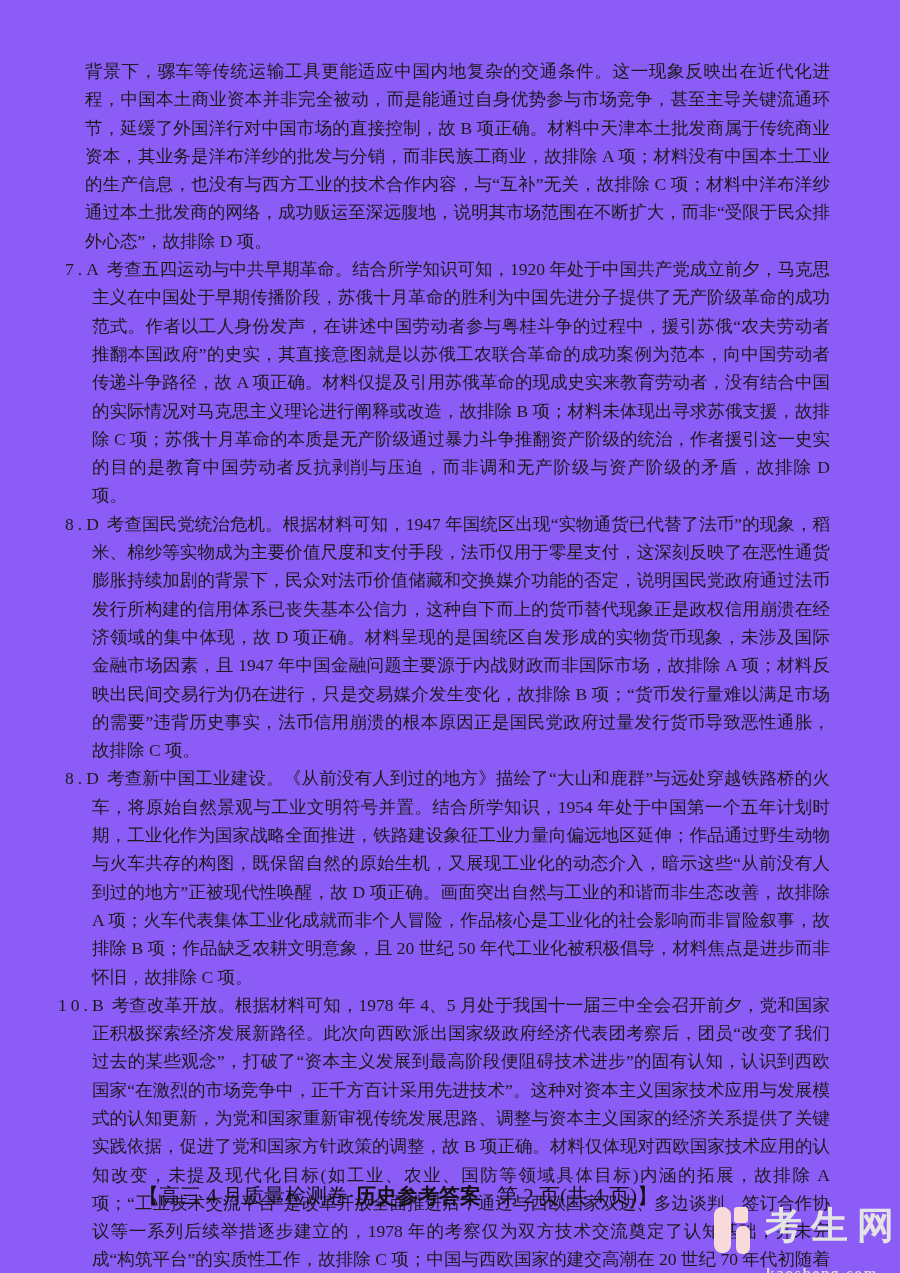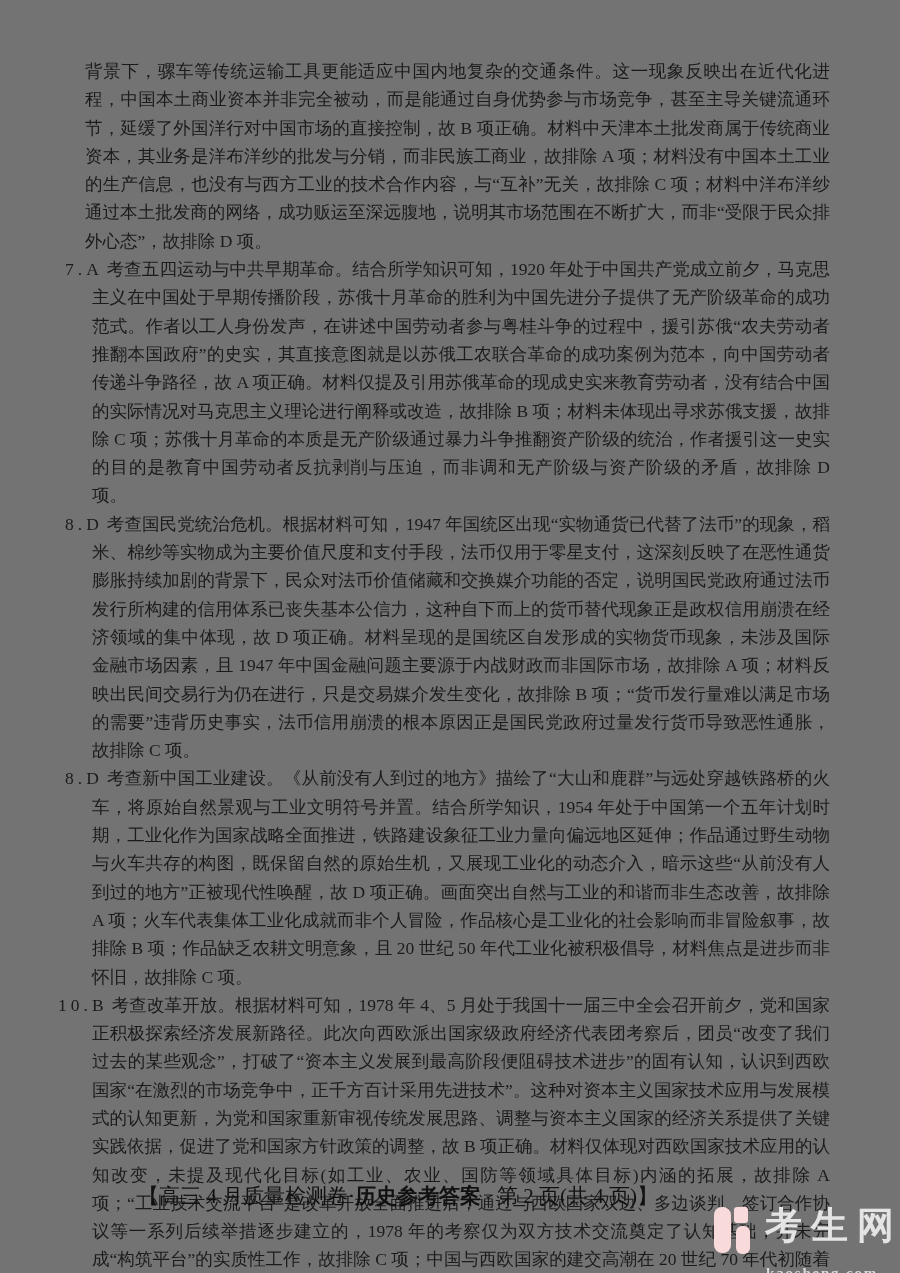--- a/index.html
+++ b/index.html
@@ -1,20 +1,20 @@
 <!DOCTYPE html>
 <html><head>
 <meta charset="utf-8">
 <style>
   html, body { margin: 0; padding: 0; background: #ffffff; }
   .page {
     position: relative;
     width: 900px;
     height: 1273px;
-    background: #737373;
+    background: #8b5cf6;
     overflow: hidden;
     font-family: "Liberation Serif", "DejaVu Serif", serif;
     color: #1b1b1b;
   }
   .body-text {
     position: absolute;
     top: 57px;
     left: 0;
     width: 900px;
     font-size: 17.5px;

